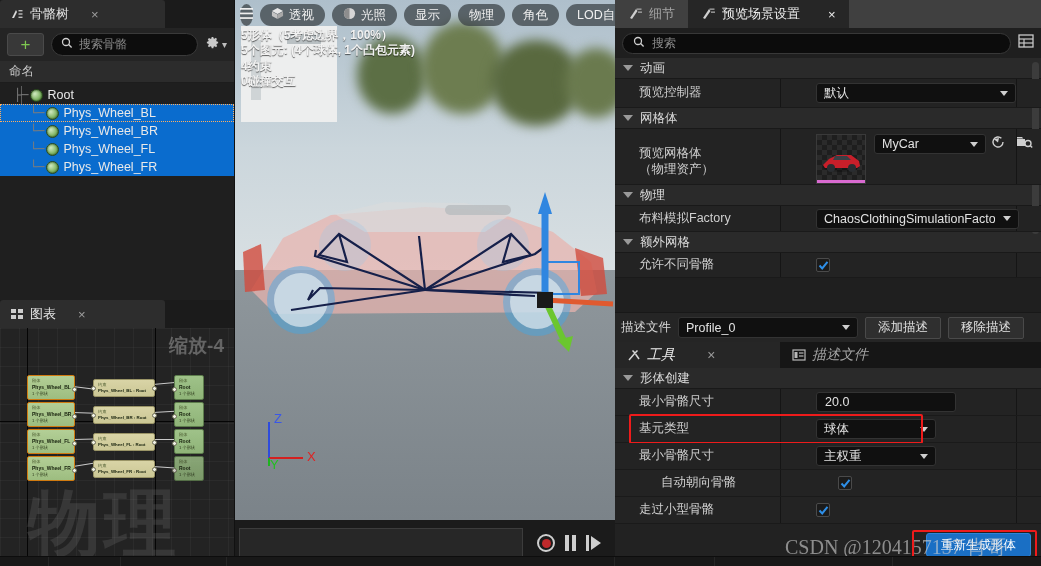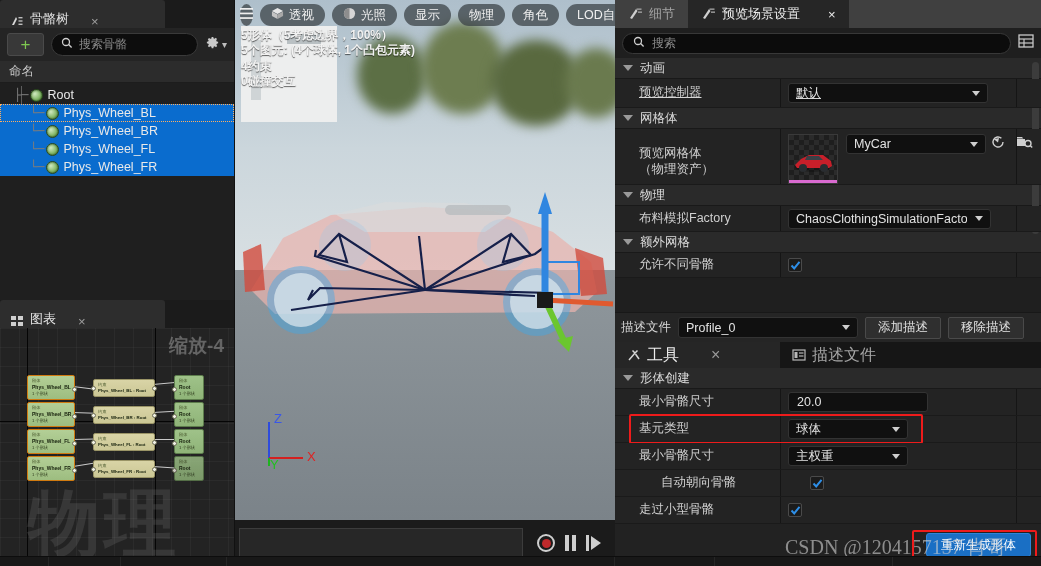--- a/index.html
+++ b/index.html
@@ -9,21 +9,21 @@
     font-family: "Liberation Sans", "DejaVu Sans", sans-serif;
     overflow: hidden;
     color: #d6d6d6;
   }
   #app { position: relative; width: 1041px; height: 566px; display: flex; }
 
   
   .left-col { width: 235px; height: 566px; display: flex; flex-direction: column; background: #1b1b1b; }
   .tabstrip { height: 28px; background: #1b1b1b; display: flex; align-items: flex-end; }
   .tab {
-    height: 28px; display: flex; align-items: flex-end; gap: 6px;
+    height: 28px; display: flex; align-items: center; gap: 6px;
     padding: 0 10px 0 9px; background: #2d2d2d; color: #e3e3e3; font-size: 13px;
     border-top-left-radius: 3px; border-top-right-radius: 3px; position: relative;
   }
   .tab .tab-close { font-size: 13px; color: #9e9e9e; margin-left: 16px; line-height: 1; }
   .tab-ico { width: 15px; height: 15px; display: inline-flex; align-items: center; justify-content: center; }
 
   
   .sk-panel { flex: 0 0 300px; background: #242424; border-right: 1px solid #111; display:flex; flex-direction:column;}
   .sk-toolbar { height: 33px; display: flex; align-items: center; gap: 7px; padding: 0 7px; background: #242424; }
   .btn-add {
@@ -117,21 +117,21 @@
   .search-bar {
     flex: 1; height: 21px; background: #0c0c0c; border: 1px solid #383838; border-radius: 11px;
     display: flex; align-items: center; gap: 7px; padding: 0 10px; color: #8b8b8b; font-size: 12px;
   }
   .details-scroll { flex: 1; overflow: hidden; position: relative; }
   .cat-row { height: 21px; background: #2a2a2a; display: flex; align-items: center; gap: 7px;
              padding-left: 8px; font-size: 12.5px; color: #dcdcdc; border-bottom: 1px solid #191919; }
   .caret { width: 0; height: 0; border-left: 5px solid transparent; border-right: 5px solid transparent; border-top: 6px solid #9a9a9a; }
   .prop-row { min-height: 25px; display: flex; align-items: center; border-bottom: 1px solid #1a1a1a; background: #232323; position: relative; }
   .prop-label { width: 165px; padding-left: 24px; font-size: 12.5px; color: #cfcfcf; flex: 0 0 165px; line-height:1.25;}
-  .prop-val { flex: 1; display: flex; align-items: center; padding: 0 8px; position: relative; }
+  .prop-val { flex: 1; display: flex; align-items: center; padding: 0 8px; position: relative; margin-left: 28px; }
   .vsep { position: absolute; left: 165px; top: 0; bottom: 0; width: 1px; background: #151515; }
   .vsep2 { position: absolute; right: 24px; top: 0; bottom: 0; width: 1px; background: #151515; }
   .combo {
     height: 20px; background: #101010; border: 1px solid #333; border-radius: 3px;
     display: flex; align-items: center; justify-content: space-between; padding: 0 7px;
     font-size: 12.5px; color: #e2e2e2; min-width: 0;
   }
   .chev { width: 0; height: 0; border-left: 4.5px solid transparent; border-right: 4.5px solid transparent; border-top: 5px solid #cfcfcf; margin-left: 8px; flex:0 0 auto;}
   .numfield { height: 20px; background: #101010; border: 1px solid #333; border-radius: 3px;
               display: flex; align-items: center; padding: 0 8px; font-size: 12.5px; color: #e2e2e2; width: 140px; }
@@ -151,21 +151,21 @@
   .icon-row { display: flex; gap: 10px; align-items: center; color: #cfcfcf; }
   .revert { width: 24px; flex: 0 0 24px; display: flex; align-items: center; justify-content: center; color: #c9c9c9; font-size: 15px; }
 
   .profile-bar { height: 30px; background: #252525; display: flex; align-items: center; gap: 7px; padding: 0 6px; border-top: 1px solid #181818; }
   .profile-lbl { font-size: 12.5px; color: #d6d6d6; }
   .profile-combo { width: 180px; height: 21px; }
   .btn-gray { height: 22px; padding: 0 12px; background: #2f2f2f; border: 1px solid #4a4a4a; border-radius: 2px;
               font-size: 12.5px; color: #e2e2e2; display: flex; align-items: center; }
 
   .tools-tabs { height: 26px; background: #161616; display: flex; align-items: flex-end; }
-  .tools-tab { height: 26px; display: flex; align-items: center; gap: 6px; padding: 0 11px; font-size: 16px; color: #a5a5a5; }
+  .tools-tab { height: 26px; display: flex; align-items: center; gap: 6px; padding: 0 11px; font-size: 14px; color: #a5a5a5; font-style: italic; }
   .tools-tab.active { background: #262626; color: #ececec; }
   .tools-tab .tab-close { margin-left: 26px; color: #9a9a9a; }
 
   .tools-body { flex: 0 0 auto; position: relative; }
   .tool-footer { height: 42px; background: #222; display: flex; align-items: center; justify-content: flex-end; padding-right: 10px; position: relative; }
   .btn-blue { height: 24px; padding: 0 14px; background: #1a6fc4; border: 1px solid #2d84da; border-radius: 3px;
               color: #fff; font-size: 12.5px; display: flex; align-items: center; }
   .red-outline { position: absolute; border: 2px solid #ee1b1b; border-radius: 2px; pointer-events: none; }
 
   .scrollbar { position: absolute; right: 2px; width: 7px; background: #3c3c3c; border-radius: 4px; }
@@ -551,21 +551,21 @@
       </div>
     </div>
 
     <div class="details-scroll">
       <div class="scrollbar" style="top:4px;height:172px;"></div>
 
       <div class="cat-row">
         <span class="caret"></span>
         <span>动画</span>
       </div>
-      <div class="prop-row" style="height:29px;text-decoration:underline;">
+      <div class="prop-row" style="height:29px;">
         <div class="vsep"></div>
           <div class="vsep2"></div>
         <div class="prop-label">预览控制器</div>
         <div class="prop-val">
           <div class="combo" style="width:200px;">
             <span>默认</span>
             <span class="chev"></span>
           </div>
         </div>
       </div>

